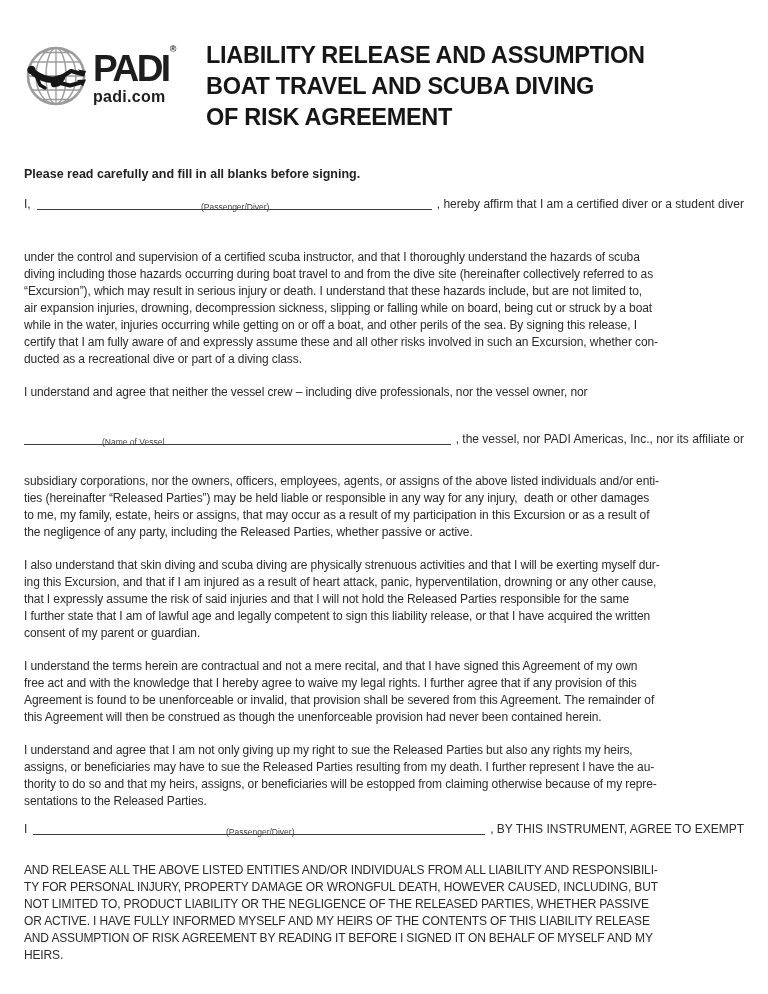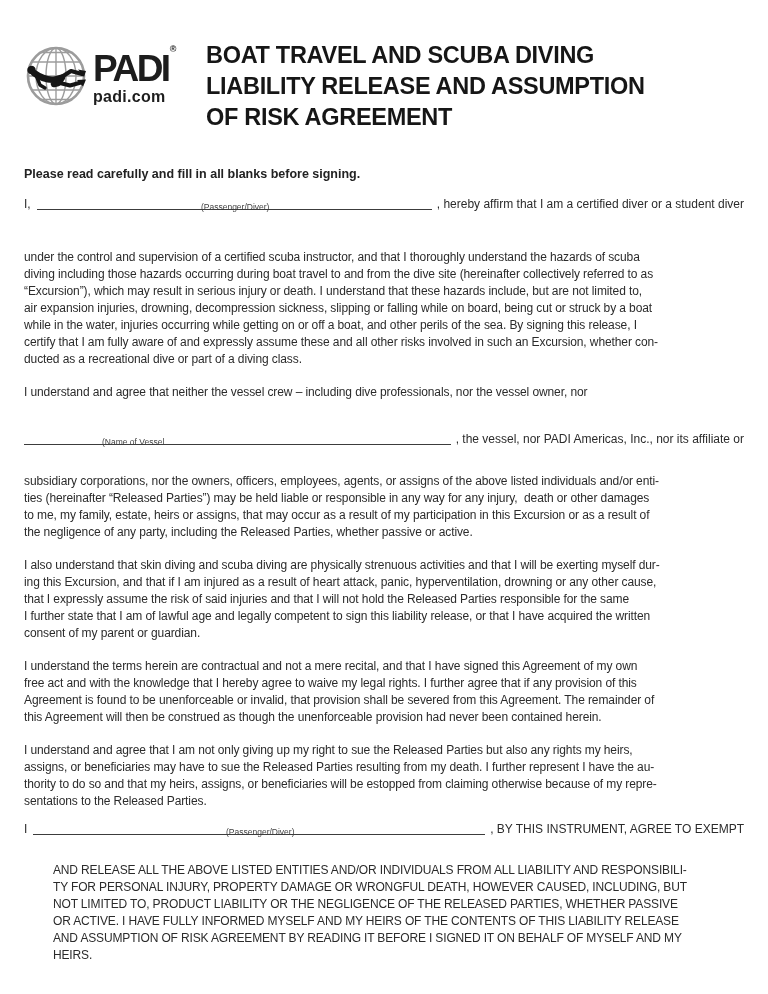--- a/index.html
+++ b/index.html
@@ -15,21 +15,21 @@
   .logo svg { display:block; }
   .logo-text { margin-left:5px; margin-top:4px; }
   .brand { font-size:37px; font-weight:800; letter-spacing:-2.5px; color:#1d1d1d; line-height:34px; position:relative; }
   .brand sup { font-size:9px; font-weight:700; letter-spacing:0; position:relative; top:-16px; left:1px; }
   .site { font-size:16px; font-weight:700; color:#1d1d1d; letter-spacing:0.3px; margin-top:2px; margin-left:0; }
   .title { margin-left:14px; margin-top:-4px; }
   .title-line { font-size:23.5px; font-weight:800; color:#161616; line-height:31px; letter-spacing:-0.3px; white-space:nowrap; }
   
   .instruction { margin-top:34px; font-size:12.5px; font-weight:700; color:#222; }
   .para { white-space:pre; font-size:12px; line-height:17px; letter-spacing:-0.1px; color:#2b2b2b; }
-  .caps.para { letter-spacing:-0.15px;margin-left:29px; }
+  .caps.para { letter-spacing:-0.15px; }
   .fill-line { display:flex; align-items:flex-end; font-size:12px; line-height:17px; color:#2b2b2b; }
   .fl-prefix, .fl-suffix { white-space:pre; }
   .blank { flex:1; border-bottom:1.4px solid #3c3c3c; margin:0 5px 3px 6px; position:relative; height:14px; }
   .blank-label { position:absolute; top:3px; left:2px; right:0; text-align:center; font-size:8.5px; color:#3f3f3f; letter-spacing:0; }
   .blank-label.offset-left { right:auto; left:78px; text-align:left; }
   .mt-intro { margin-top:15px; }
   .mt-p1 { margin-top:36px; }
   .mt-gap { margin-top:16px; }
   .mt-vessel { margin-top:13px; }
   .mt-after-blank { margin-top:25px; }
@@ -72,22 +72,22 @@
             <path d="M53,36 L62,35.5 L59,42.5 Z" stroke="none"></path>
           </g>
         </svg>
       </span>
       <div class="logo-text">
         <div class="brand"><span>PADI</span><sup>®</sup></div>
         <div class="site">padi.com</div>
       </div>
     </div>
     <div class="title">
+      <div class="title-line">LIABILITY RELEASE AND ASSUMPTION</div>
       <div class="title-line">BOAT TRAVEL AND SCUBA DIVING</div>
-      <div class="title-line">LIABILITY RELEASE AND ASSUMPTION</div>
       <div class="title-line">OF RISK AGREEMENT</div>
     </div>
   </div>
 
   <div class="instruction">Please read carefully and fill in all blanks before signing.</div>
 
   <div class="fill-line mt-intro">
     <span class="fl-prefix">I,</span>
     <span class="blank">
       <span class="blank-label">(Passenger/Diver)</span>

